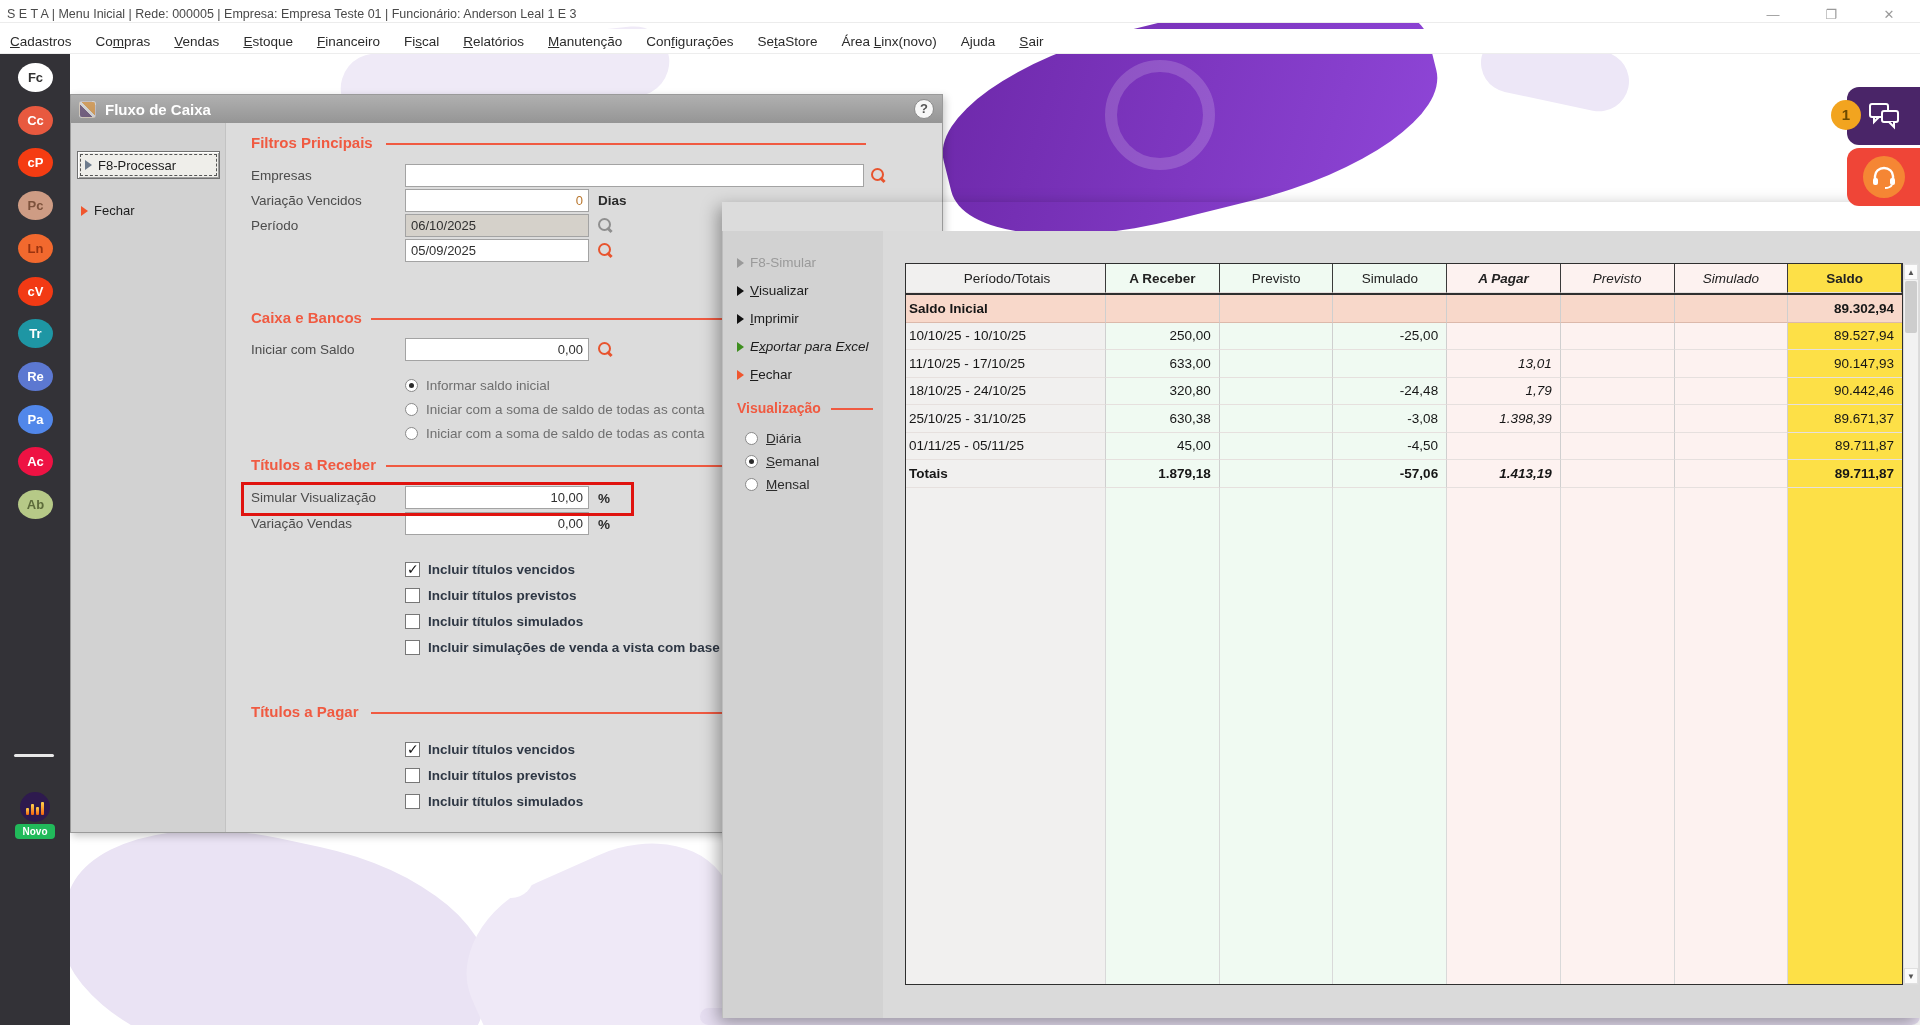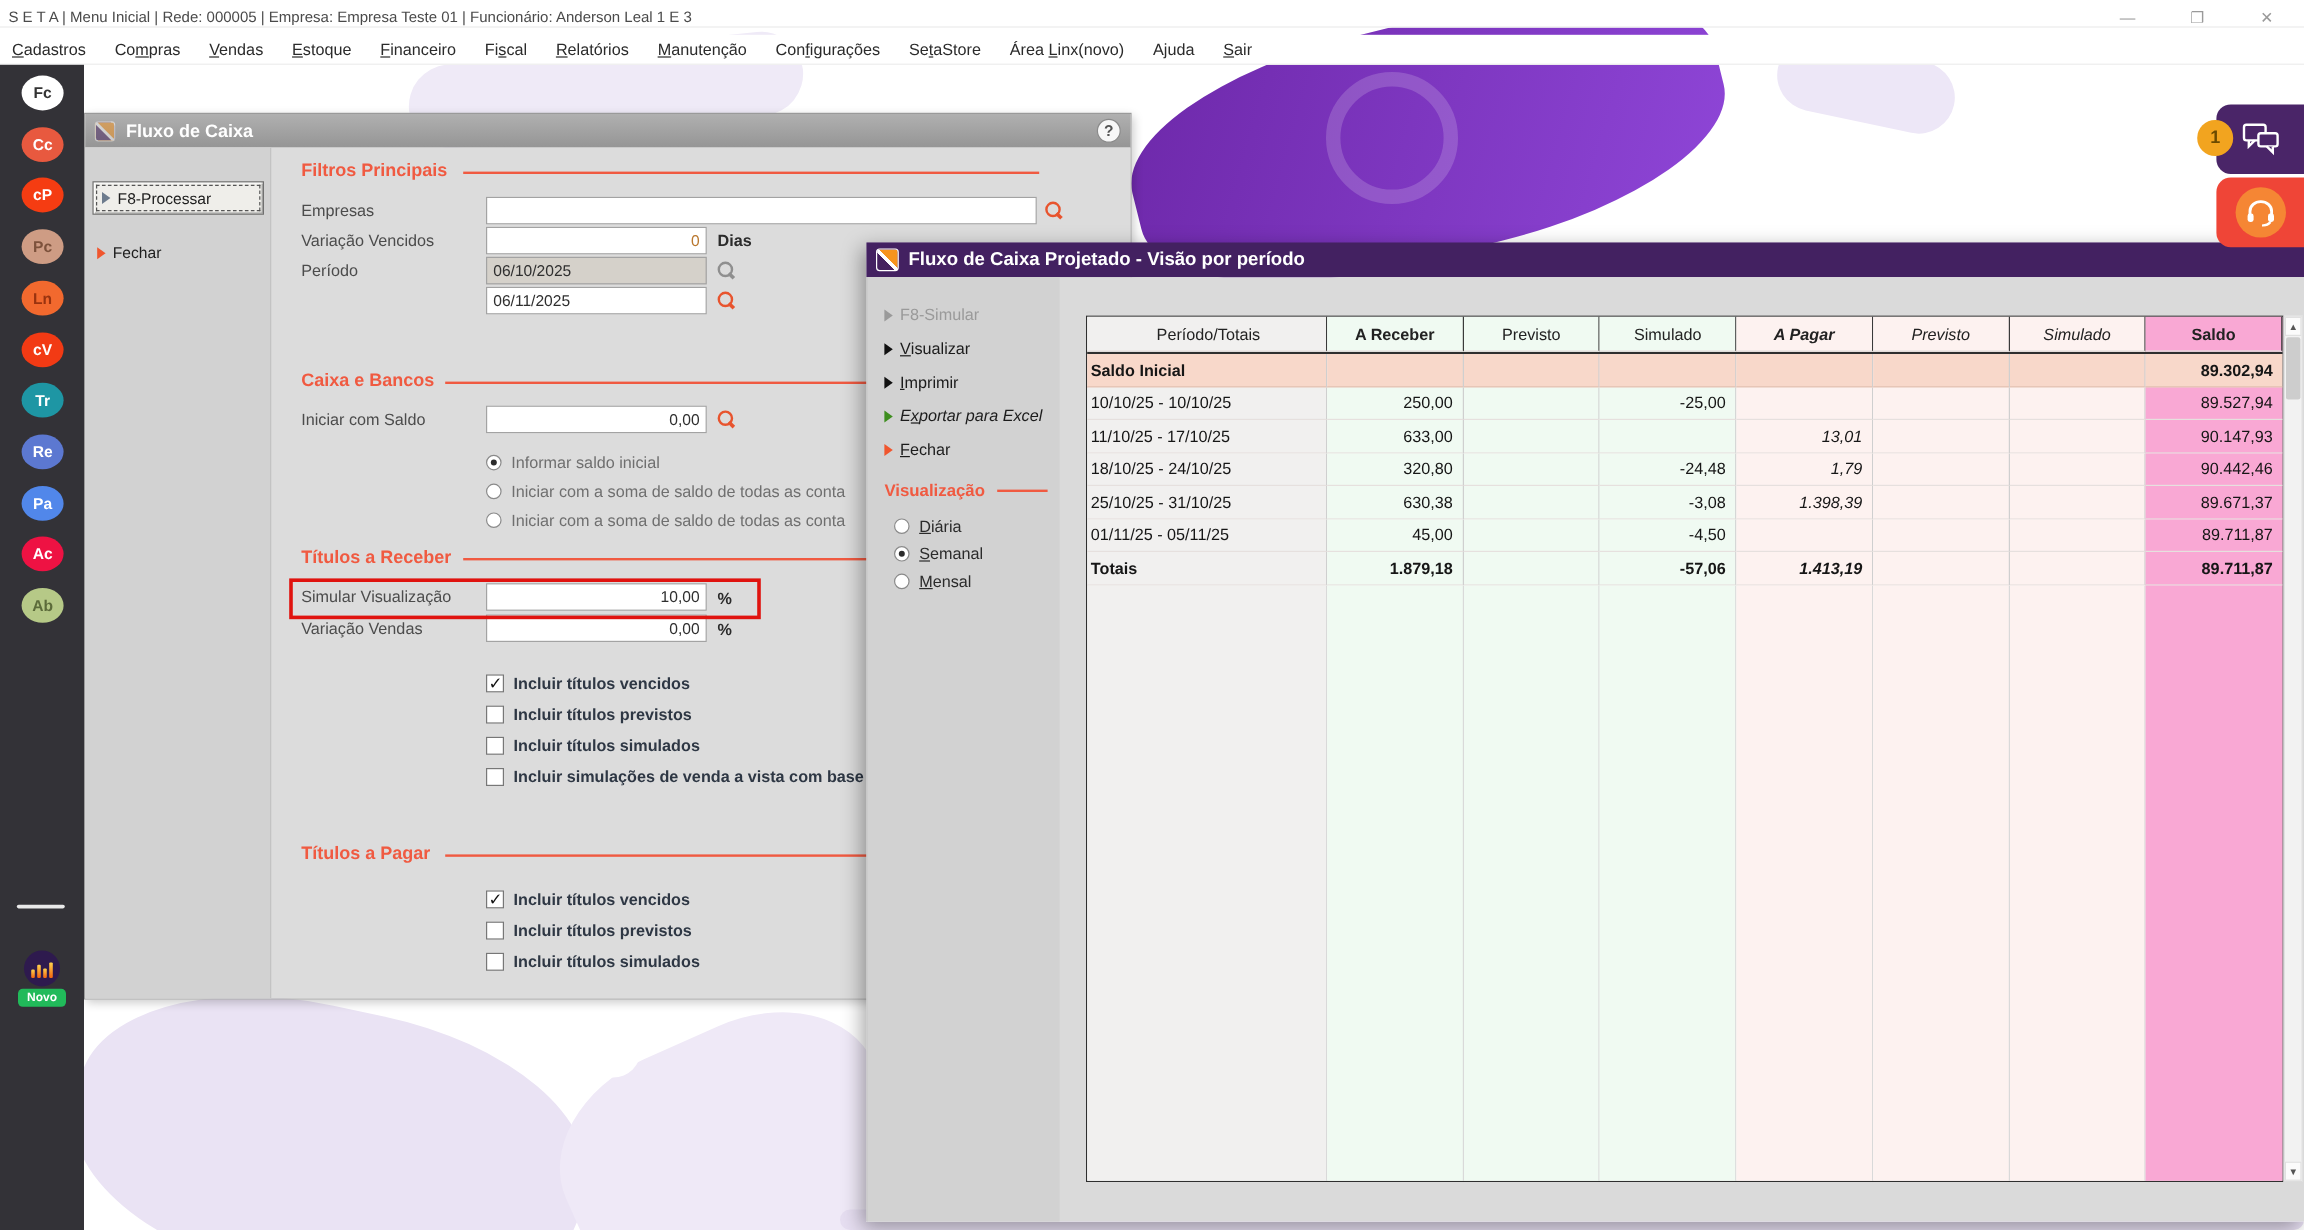--- a/index.html
+++ b/index.html
@@ -103,21 +103,21 @@
   .t-row.header { height:31px; border-bottom:2px solid #2f2f2f; }
   .t-row.data { height:27.5px; }
   .t-cell { display:flex; align-items:center; font-size:13.5px; color:#161616;
     border-right:1px solid #cfcfcf; border-bottom:1px solid #e6e0de; overflow:hidden; white-space:nowrap; }
   .t-cell:last-child { border-right:none; }
   .t-row.header .t-cell { border-right:1px solid #3a3a3a; justify-content:center; color:#222; }
   .t-cell.left { justify-content:flex-start; padding-left:3px; }
   .t-cell.num { justify-content:flex-end; padding-right:8px; }
   .t-cell.bold { font-weight:bold; }
   .tint-gray { background:#f1f0ef; } .tint-mint { background:#f0faf2; }
-  .tint-pink { background:#fdf2f0;font-style:italic; } .tint-blue { background:#f9a8d4; }
+  .tint-pink { background:#fdf2f0;font-style:italic; } .tint-blue { background:#fde047; }
   .t-row.saldo-inicial .t-cell { background:#f8d8ca; border-bottom:1px solid #dcb9ab; }
   .t-fill { flex:1; display:grid; grid-template-columns:200px repeat(7,1fr); }
   .t-fill div { border-right:1px solid #d9d9d9; } .t-fill div:last-child { border-right:none; }
 
   
   #v-scroll { position:absolute; left:1180px; top:32px; width:16px; height:722px; background:#f2f2f2; border:1px solid #dcdcdc; }
   .scr-btn { position:absolute; left:0; width:14px; height:16px; background:#fbfbfb; border:1px solid #e0e0e0;
     color:#555; font-size:8px; text-align:center; line-height:15px; cursor:pointer; }
   #scr-thumb { position:absolute; left:1px; top:17px; width:12px; height:52px; background:#cdcdcd; border-radius:2px; }
 
@@ -214,21 +214,21 @@
       <div class="f-input" style="left:334px;top:41px;width:459px;"></div>
       <span class="mag mag-abs" style="left:800px;top:45px;"></span>
 
       <div class="f-label" style="left:180px;top:70px;">Variação Vencidos</div>
       <div class="f-input num" style="left:334px;top:66px;width:184px;color:#b9772e;">0</div>
       <div class="f-suffix" style="left:527px;top:70px;">Dias</div>
 
       <div class="f-label" style="left:180px;top:95px;">Período</div>
       <div class="f-input" style="left:334px;top:91px;width:184px;background:#d5d1ca;">06/10/2025</div>
       <span class="mag gray mag-abs" style="left:527px;top:95px;"></span>
-      <div class="f-input" style="left:334px;top:116px;width:184px;">06/11/2025</div>
+      <div class="f-input" style="left:334px;top:116px;width:184px;">05/09/2025</div>
       <span class="mag mag-abs" style="left:527px;top:120px;"></span>
 
       <div class="section-h" style="left:180px;top:186px;">Caixa e Bancos</div>
       <div class="section-line" style="left:300px;top:195px;width:495px;"></div>
 
       <div class="f-label" style="left:180px;top:219px;">Iniciar com Saldo</div>
       <div class="f-input num" style="left:334px;top:215px;width:184px;">0,00</div>
       <span class="mag mag-abs" style="left:527px;top:219px;"></span>
 
       <div id="w1-radios" style="position:absolute;left:334px;top:250px;">
@@ -291,24 +291,20 @@
           </div>
           <div class="check-row">
             <span class="cb"></span>
             <span class="lbl">Incluir títulos simulados</span>
           </div>
         </div>
     </div>
   </div>
 
   <div id="win2">
-    <div id="win2-titlebar">
-      <span id="win2-icon"></span>
-      <span id="win2-title">Fluxo de Caixa Projetado - Visão por período</span>
-    </div>
     <div id="win2-body">
       <div id="w2-panel"></div>
       <div id="w2-menu">
           <div class="w2-menu-item disabled" style="top: 24px;"><span class="arrow" style="border-left-color: rgb(154, 154, 154);"></span>F8-Simular</div>
           <div class="w2-menu-item" style="top: 52px;"><span class="arrow" style="border-left-color: rgb(17, 17, 17);"></span><u>V</u>isualizar</div>
           <div class="w2-menu-item" style="top: 80px;"><span class="arrow" style="border-left-color: rgb(17, 17, 17);"></span><u>I</u>mprimir</div>
           <div class="w2-menu-item" style="top: 108px; font-style: italic;"><span class="arrow" style="border-left-color: rgb(62, 142, 31);"></span>E<u>x</u>portar para Excel</div>
           <div class="w2-menu-item" style="top: 136px;"><span class="arrow" style="border-left-color: rgb(240, 86, 46);"></span><u>F</u>echar</div>
         </div>
       <div id="w2-visu-h">Visualização</div>

